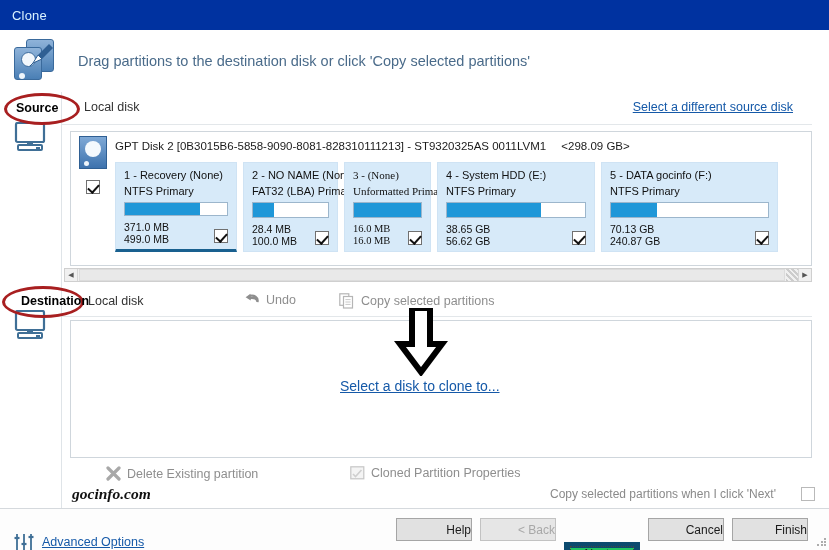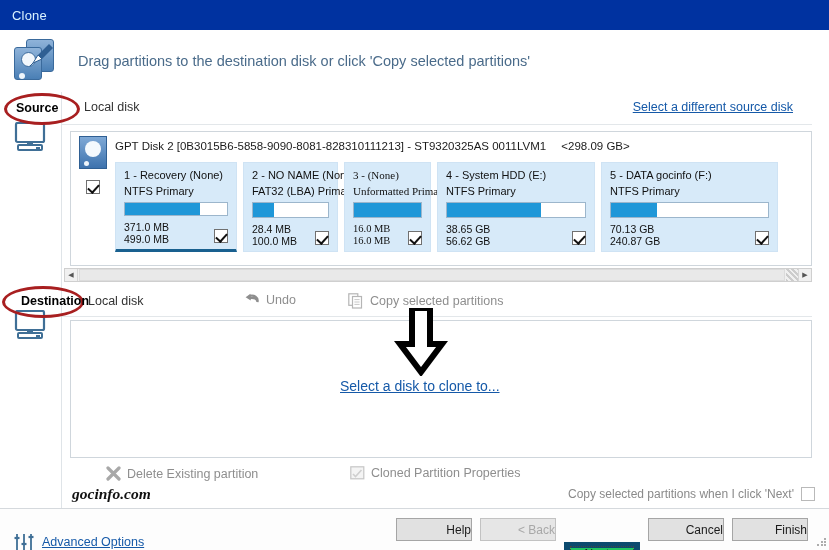--- a/index.html
+++ b/index.html
@@ -172,21 +172,21 @@
   
   #bottomTools {
     position:absolute; left:62px; top:466px; width:767px; height:22px; font-size:12.5px;
   }
   #gocinfo {
     position:absolute; left:72px; top:485px;
     font-family:"Liberation Serif", serif;
     font-weight:bold; font-style:italic; font-size:15.5px; color:#111;
   }
   #copyNextRow {
-    position:absolute; right:14px; top:487px; display:flex; align-items:center; gap:7px;
+    position:absolute; right:14px; top:487px; display:flex; align-items:center; gap:25px;
   }
   #copyNextRow .lbl { font-size:12px; color:#8a8a8a; }
 
   #btnBarSep { position:absolute; left:0; top:508px; width:829px; height:1px; background:#d5d9dd; }
   #btnBar {
     position:absolute; left:0; top:509px; width:829px; height:41px; background:#fdfdfd;
   }
   .advopt {
     position:absolute; left:14px; top:24px; display:flex; align-items:center; gap:8px;
   }
@@ -353,21 +353,21 @@
   <span class="dst-local">Local disk</span>
 
   <div class="tbtn" style="left:182px">
     <svg width="16" height="14" viewBox="0 0 16 14">
       <path d="M5 3 C10 1.5 14.5 4 13.5 9 C13.2 6 10.5 4.2 5 5.2" fill="none" stroke="#8e8e8e" stroke-width="2.2"></path>
       <path d="M6.5 0.7 L1.6 4.2 L6.8 7.6 Z" fill="#8e8e8e"></path>
     </svg>
     <span class="lbl">Undo</span>
   </div>
 
-  <div class="tbtn" style="left:286px">
+  <div class="tbtn" style="left:277px">
     <svg width="16" height="16" viewBox="0 0 16 16">
       <rect x="0.8" y="0.8" width="9" height="11.5" fill="#ffffff" stroke="#b5b5b5" stroke-width="1.2"></rect>
       <rect x="4.5" y="3.5" width="9" height="11.5" fill="#ffffff" stroke="#b5b5b5" stroke-width="1.2"></rect>
       <line x1="6.4" y1="6.6" x2="11.6" y2="6.6" stroke="#c8c8c8" stroke-width="1"></line>
       <line x1="6.4" y1="9" x2="11.6" y2="9" stroke="#c8c8c8" stroke-width="1"></line>
       <line x1="6.4" y1="11.4" x2="11.6" y2="11.4" stroke="#c8c8c8" stroke-width="1"></line>
     </svg>
     <span class="lbl">Copy selected partitions</span>
   </div>
 </div>

